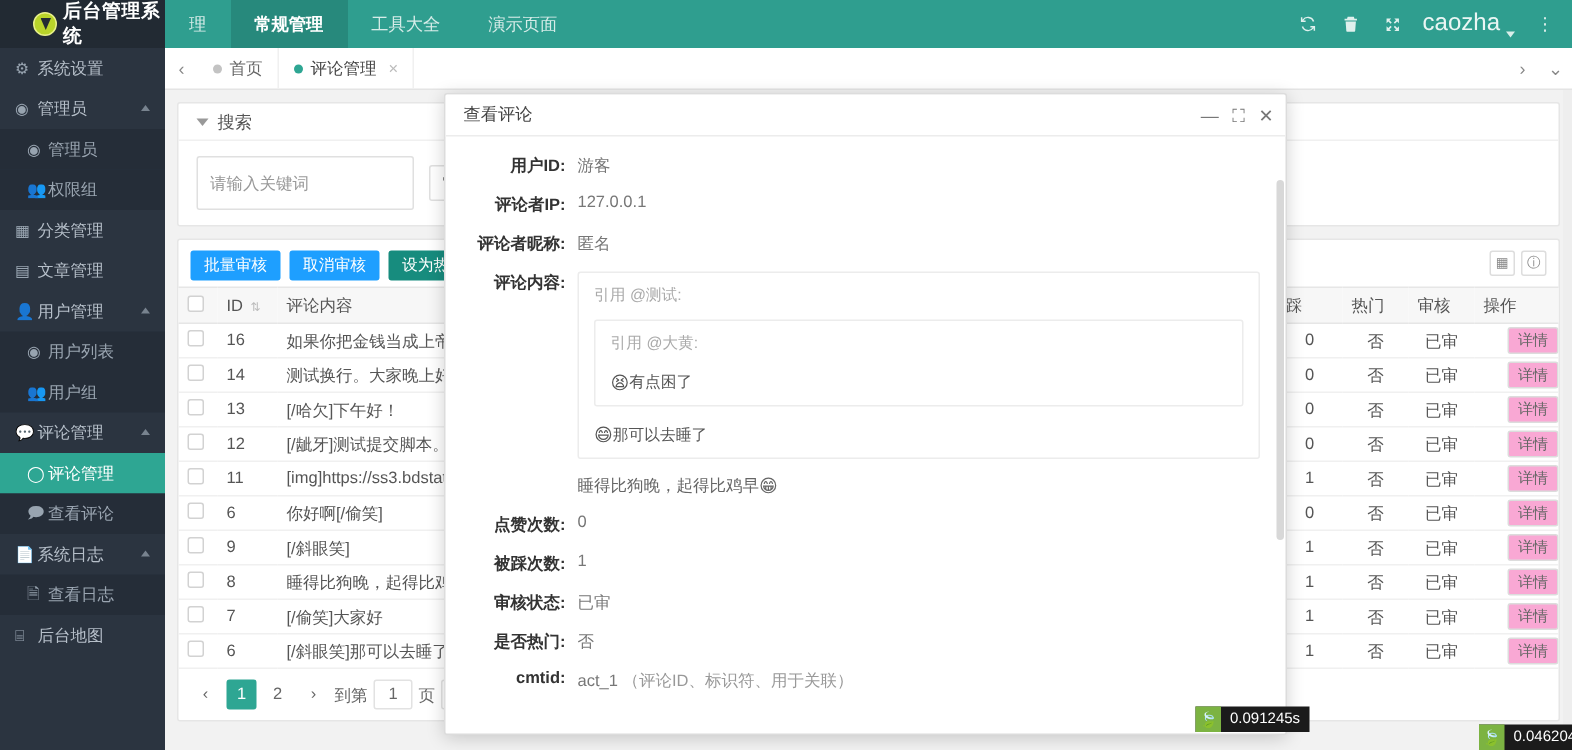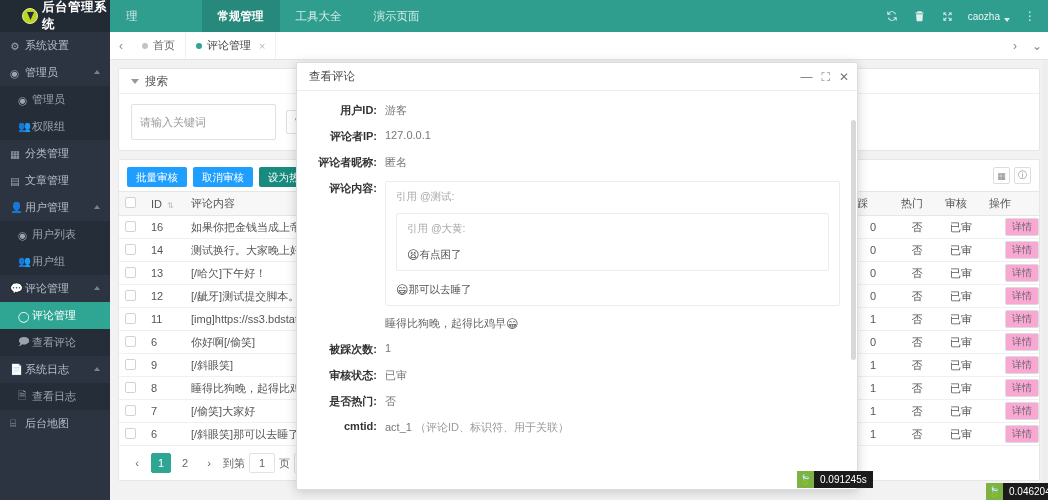--- a/index.html
+++ b/index.html
@@ -35,32 +35,32 @@
     width: 7px; height: 8px; background: #222a33;
     clip-path: polygon(0 0, 100% 0, 50% 100%);
   }
   .logo-text { color: #fff; font-size: 12.5px; font-weight: bold; letter-spacing: .5px; }
 
   .nav-tabs { display: flex; height: 32px; align-items: stretch; }
   .nav-tab {
     display: flex; align-items: center; padding: 0 16px;
     color: #d6ece8; font-size: 11.5px; cursor: pointer; white-space: nowrap;
   }
-  .nav-tab.active { background: #27897c; color: #fff; font-weight: bold; margin-left: 48px; }
+  .nav-tab.active { background: #27897c; color: #fff; font-weight: bold; }
 
   .header-right {
     margin-left: auto; display: flex; align-items: center; gap: 0; padding-right: 4px;
   }
   .hicon {
     width: 28px; height: 32px; display: flex; align-items: center; justify-content: center;
     color: #dff0ed; cursor: pointer; font-size: 12px;
   }
   .user-box {
     display: flex; align-items: flex-end; gap: 4px; color: #eaf6f4;
-    font-size: 10px; padding: 0 6px; cursor: pointer;
+    font-size: 16px; padding: 0 6px; cursor: pointer;
   }
   .caret-d { width: 0; height: 0; border-left: 3.5px solid transparent; border-right: 3.5px solid transparent; border-top: 4px solid #d9eeea; }
 
   
   .sidebar {
     position: absolute; top: 32px; left: 0; width: 110px; height: 468px;
     background: #2b3440; overflow: hidden; z-index: 20;
   }
   .side-item {
     display: flex; align-items: center; height: 27px; padding-left: 10px;
@@ -567,20 +567,24 @@
               <span class="emo">😄</span><span>那可以去睡了</span>
             </div>
           </div>
           <div class="plain-line" style="margin-top:10px;">
             <span>睡得比狗晚，起得比鸡早</span><span class="emo">😁</span>
           </div>
         </div>
       </div>
 
       <div class="frow">
+        <div class="flabel">点赞次数:</div>
+        <div class="fval">0</div>
+      </div>
+      <div class="frow">
         <div class="flabel">被踩次数:</div>
         <div class="fval">1</div>
       </div>
       <div class="frow">
         <div class="flabel">审核状态:</div>
         <div class="fval">已审</div>
       </div>
       <div class="frow">
         <div class="flabel">是否热门:</div>
         <div class="fval">否</div>

